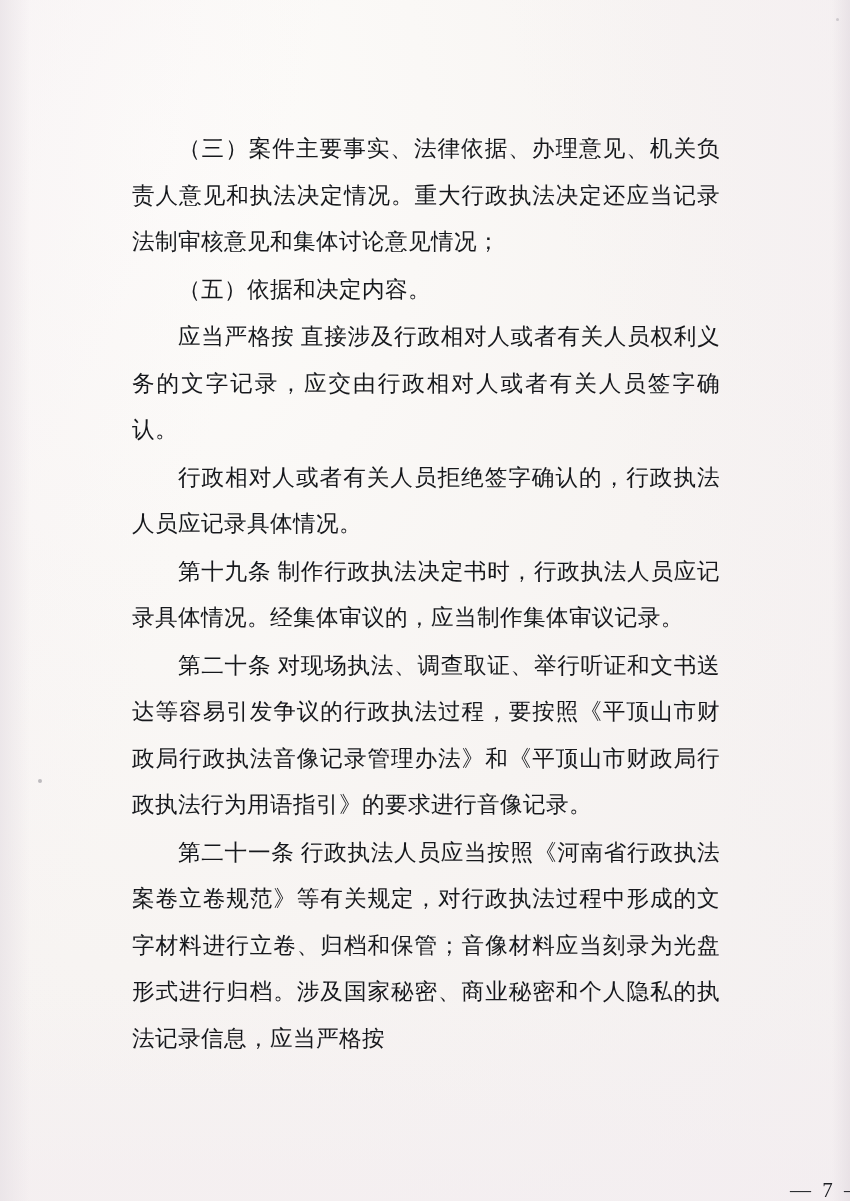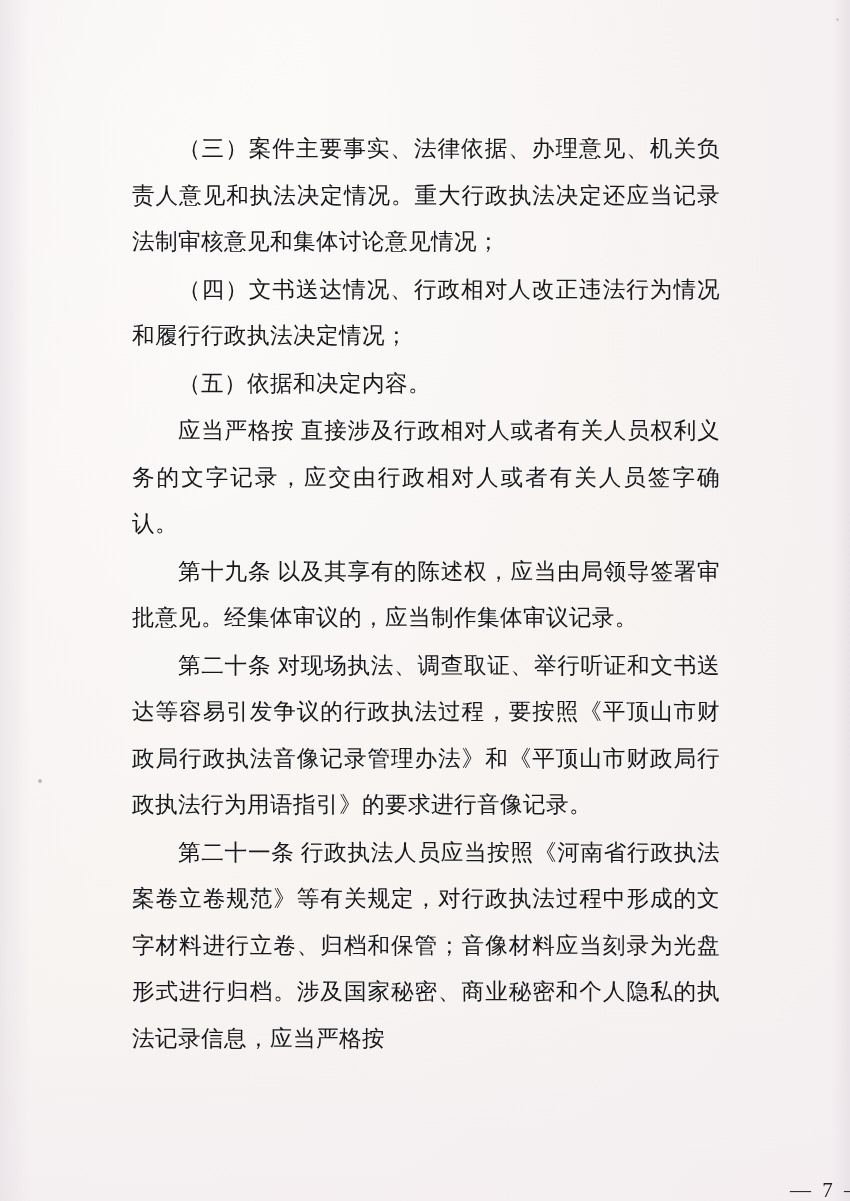--- a/index.html
+++ b/index.html
@@ -93,23 +93,23 @@
 <body>
 
 <div class="page">
 
   <div class="edge-shadow-right"></div>
   <div class="speck speck-a"></div>
   <div class="speck speck-b"></div>
 
   <div class="content">
     <p class="para indent">（三）案件主要事实、法律依据、办理意见、机关负责人意见和执法决定情况。重大行政执法决定还应当记录法制审核意见和集体讨论意见情况；</p>
-    <p class="para indent">（四）文书送达情况、行政相对人改正违法行为情况和履行行政执法决定情况；</p>
     <p class="para indent">（五）依据和决定内容。</p>
     <p class="para indent">应当严格按  直接涉及行政相对人或者有关人员权利义务的文字记录，应交由行政相对人或者有关人员签字确认。</p>
-    <p class="para indent">第十九条  以及其享有的陈述权，应当由局领导签署审批意见。经集体审议的，应当制作集体审议记录。</p>
+    <p class="para indent">行政相对人或者有关人员拒绝签字确认的，行政执法人员应记录具体情况。</p>
+    <p class="para indent">第十九条  制作行政执法决定书时，行政执法人员应记录具体情况。经集体审议的，应当制作集体审议记录。</p>
     <p class="para indent">第二十条  对现场执法、调查取证、举行听证和文书送达等容易引发争议的行政执法过程，要按照《平顶山市财政局行政执法音像记录管理办法》和《平顶山市财政局行政执法行为用语指引》的要求进行音像记录。</p>
     <p class="para indent">第二十一条  行政执法人员应当按照《河南省行政执法案卷立卷规范》等有关规定，对行政执法过程中形成的文字材料进行立卷、归档和保管；音像材料应当刻录为光盘形式进行归档。涉及国家秘密、商业秘密和个人隐私的执法记录信息，应当严格按</p>
 
     <div class="page-number">— 7 —</div>
   </div>
 
 </div>
 
 </body></html>

